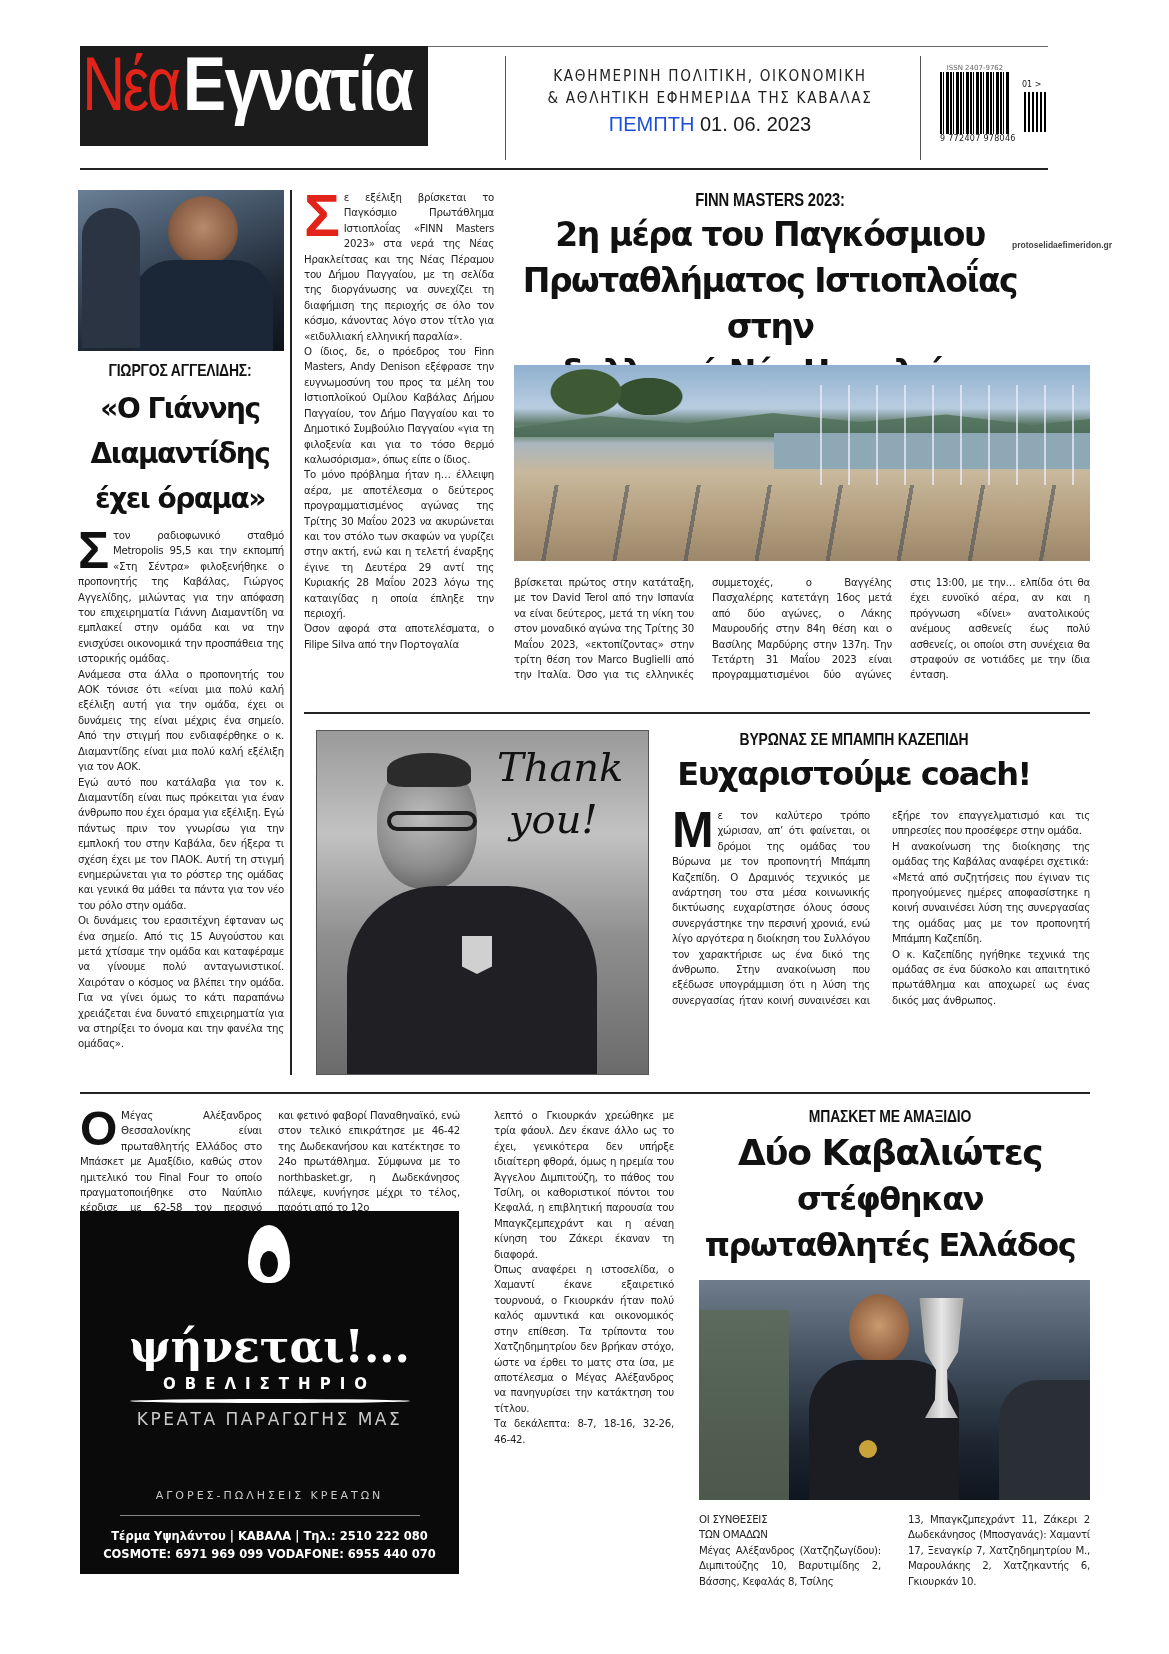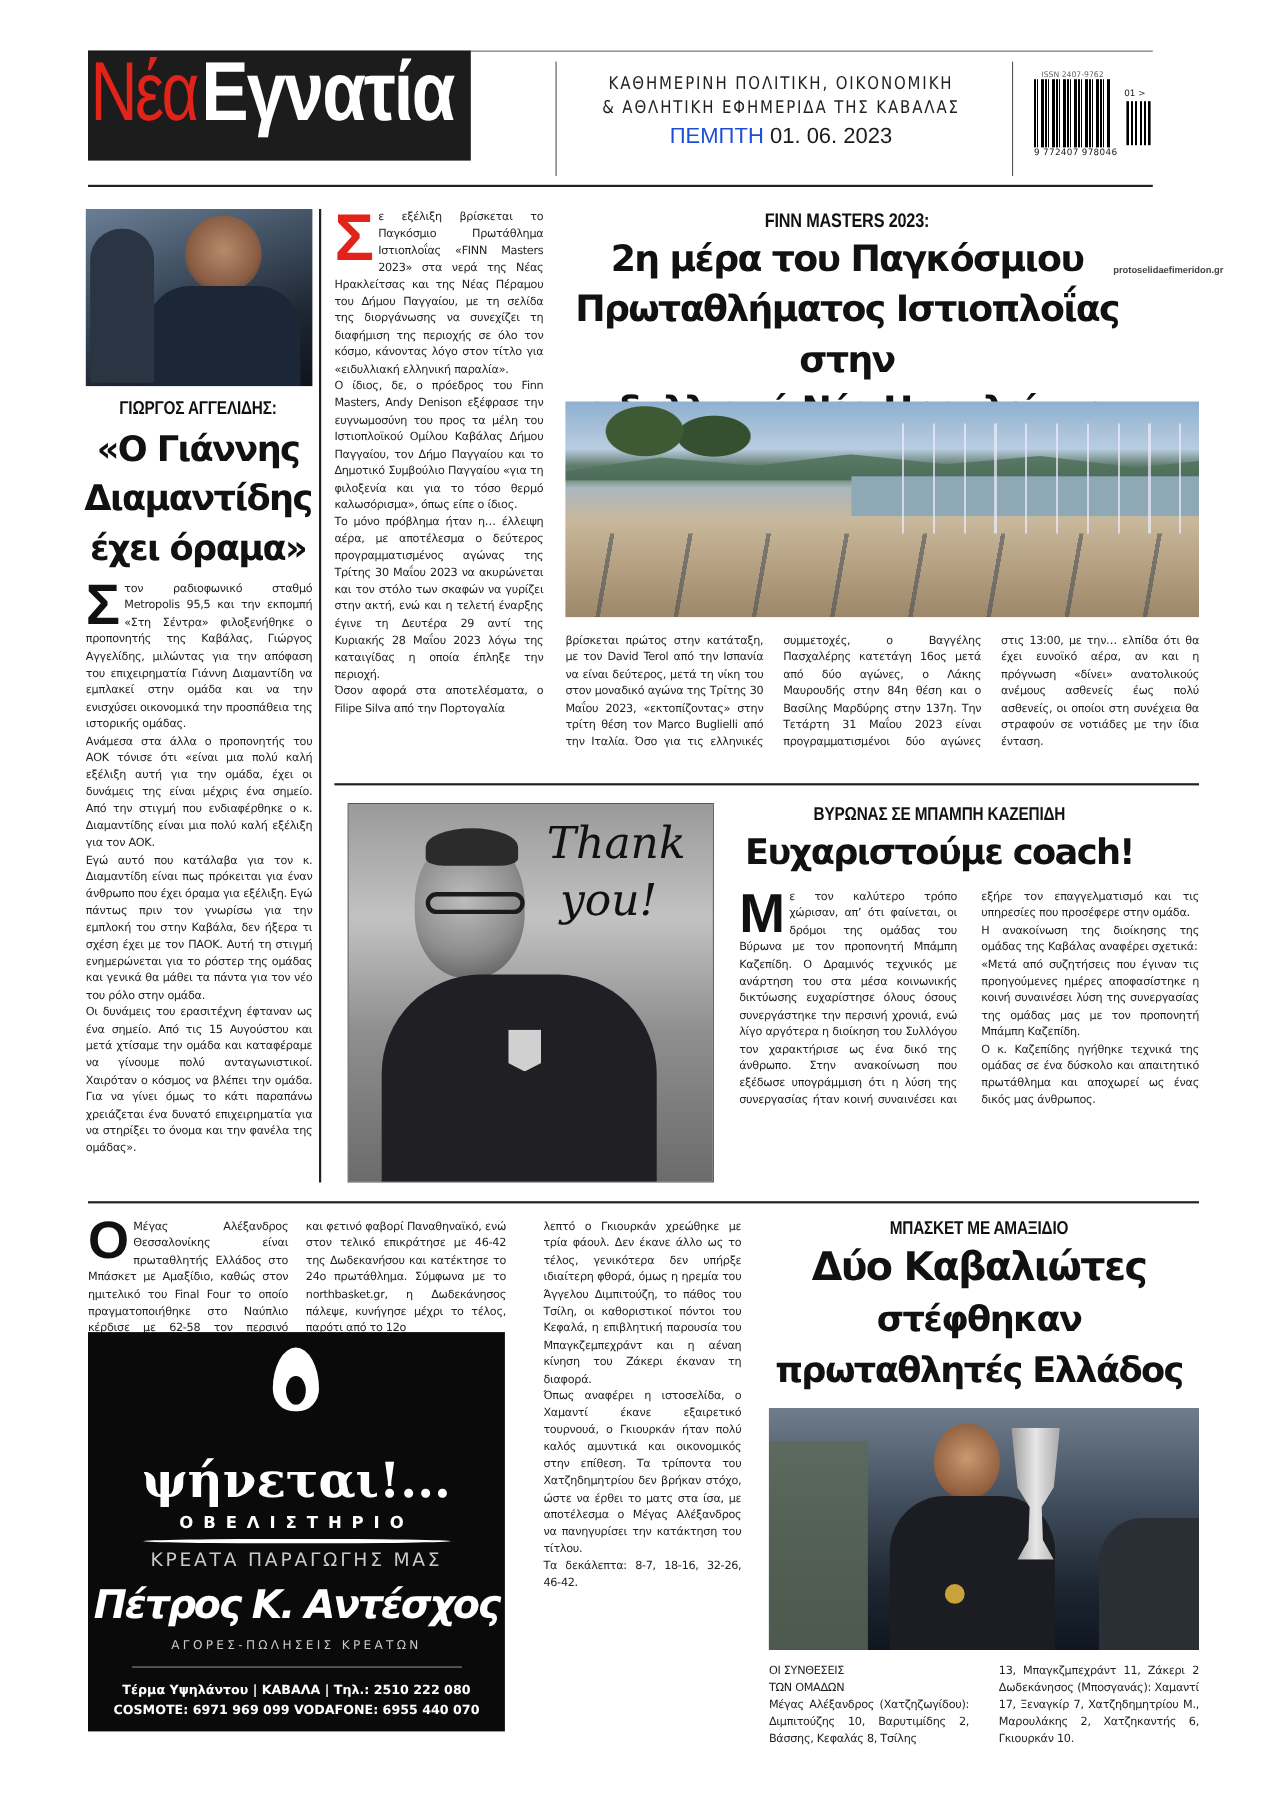--- a/index.html
+++ b/index.html
@@ -60,21 +60,21 @@
 
 <div class="rule" style="left:80px;top:168px;width:968px;height:2px;background:#222;"></div>
 
 <div class="photo" style="left:78px;top:190px;width:206px;height:161px;background:linear-gradient(160deg,#6a7f95 0%,#3d4c5e 40%,#1e2733 70%,#0f141b 100%);">
   <div style="position:absolute;left:90px;top:6px;width:70px;height:70px;border-radius:50%;background:radial-gradient(circle at 50% 45%,#b88a6c 0%,#8a5e44 60%,#3b2a20 100%);"></div>
   <div style="position:absolute;left:55px;top:70px;width:140px;height:95px;border-radius:40px 40px 0 0;background:#1b2636;"></div>
   <div style="position:absolute;left:4px;top:18px;width:58px;height:140px;border-radius:28px 28px 0 0;background:#2a3442;"></div>
 </div>
 
 <div class="kicker abs" style="left:70px;top:361px;width:220px;font-size:17px;">ΓΙΩΡΓΟΣ ΑΓΓΕΛΙΔΗΣ:</div>
-<div class="headline abs" style="left:74px;top:386px;width:212px;font-size:32px;line-height:45px;">«Ο Γιάννης Διαμαντίδης έχει όραμα»</div>
+<div class="headline abs" style="left:74px;top:386px;width:212px;font-size:28px;line-height:45px;">«Ο Γιάννης Διαμαντίδης έχει όραμα»</div>
 
 <div class="abs body-text" style="left:78px;top:528px;width:206px;">
   <span class="dropcap" style="font-size:52px;color:#111;">Σ</span>
   <span>τον ραδιοφωνικό σταθμό Metropolis 95,5 και την εκπομπή «Στη Σέντρα» φιλοξενήθηκε ο προπονητής της Καβάλας, Γιώργος Αγγελίδης, μιλώντας για την απόφαση του επιχειρηματία Γιάννη Διαμαντίδη να εμπλακεί στην ομάδα και να την ενισχύσει οικονομικά την προσπάθεια της ιστορικής ομάδας.</span>
   <div>Ανάμεσα στα άλλα ο προπονητής του ΑΟΚ τόνισε ότι «είναι μια πολύ καλή εξέλιξη αυτή για την ομάδα, έχει οι δυνάμεις της είναι μέχρις ένα σημείο. Από την στιγμή που ενδιαφέρθηκε ο κ. Διαμαντίδης είναι μια πολύ καλή εξέλιξη για τον ΑΟΚ.</div>
   <div>Εγώ αυτό που κατάλαβα για τον κ. Διαμαντίδη είναι πως πρόκειται για έναν άνθρωπο που έχει όραμα για εξέλιξη. Εγώ πάντως πριν τον γνωρίσω για την εμπλοκή του στην Καβάλα, δεν ήξερα τι σχέση έχει με τον ΠΑΟΚ. Αυτή τη στιγμή ενημερώνεται για το ρόστερ της ομάδας και γενικά θα μάθει τα πάντα για τον νέο του ρόλο στην ομάδα.</div>
   <div>Οι δυνάμεις του ερασιτέχνη έφταναν ως ένα σημείο. Από τις 15 Αυγούστου και μετά χτίσαμε την ομάδα και καταφέραμε να γίνουμε πολύ ανταγωνιστικοί. Χαιρόταν ο κόσμος να βλέπει την ομάδα. Για να γίνει όμως το κάτι παραπάνω χρειάζεται ένα δυνατό επιχειρηματία για να στηρίξει το όνομα και την φανέλα της ομάδας».</div>
 </div>
 
 <div class="rule" style="left:290px;top:190px;width:2px;height:885px;background:#222;"></div>
@@ -132,21 +132,21 @@
 
 <div class="rule" style="left:80px;top:1092px;width:1010px;height:2px;background:#222;"></div>
 
 <div class="abs body-text" style="left:80px;top:1108px;width:182px;">
   <span class="dropcap" style="font-size:48px;color:#111;">Ο</span>
   <span>Μέγας Αλέξανδρος Θεσσαλονίκης είναι πρωταθλητής Ελλάδος στο Μπάσκετ με Αμαξίδιο, καθώς στον ημιτελικό του Final Four το οποίο πραγματοποιήθηκε στο Ναύπλιο κέρδισε με 62-58 τον περσινό πρωταθλητή</span>
 </div>
 <div class="abs body-text" style="left:278px;top:1108px;width:182px;">και φετινό φαβορί Παναθηναϊκό, ενώ στον τελικό επικράτησε με 46-42 της Δωδεκανήσου και κατέκτησε το 24ο πρωτάθλημα. Σύμφωνα με το northbasket.gr, η Δωδεκάνησος πάλεψε, κυνήγησε μέχρι το τέλος, παρότι από το 12ο</div>
 
 <div class="abs body-text" style="left:494px;top:1108px;width:180px;">
-  <div>λεπτό ο Γκιουρκάν χρεώθηκε με τρία φάουλ. Δεν έκανε άλλο ως το τέλος, γενικότερα δεν υπήρξε ιδιαίτερη φθορά, όμως η ηρεμία του Άγγελου Διμπιτούζη, το πάθος του Τσίλη, οι καθοριστικοί πόντοι του Κεφαλά, η επιβλητική παρουσία του Μπαγκζεμπεχράντ και η αέναη κίνηση του Ζάκερι έκαναν τη διαφορά.</div>
+  <div>λεπτό ο Γκιουρκάν χρεώθηκε με τρία φάουλ. Δεν έκανε άλλο ως το έχει, γενικότερα δεν υπήρξε ιδιαίτερη φθορά, όμως η ηρεμία του Άγγελου Διμπιτούζη, το πάθος του Τσίλη, οι καθοριστικοί πόντοι του Κεφαλά, η επιβλητική παρουσία του Μπαγκζεμπεχράντ και η αέναη κίνηση του Ζάκερι έκαναν τη διαφορά.</div>
   <div>Όπως αναφέρει η ιστοσελίδα, ο Χαμαντί έκανε εξαιρετικό τουρνουά, ο Γκιουρκάν ήταν πολύ καλός αμυντικά και οικονομικός στην επίθεση. Τα τρίποντα του Χατζηδημητρίου δεν βρήκαν στόχο, ώστε να έρθει το ματς στα ίσα, με αποτέλεσμα ο Μέγας Αλέξανδρος να πανηγυρίσει την κατάκτηση του τίτλου.</div>
   <div>Τα δεκάλεπτα: 8-7, 18-16, 32-26, 46-42.</div>
 </div>
 
 <div class="kicker abs" style="left:690px;top:1107px;width:400px;font-size:17px;">ΜΠΑΣΚΕΤ ΜΕ ΑΜΑΞΙΔΙΟ</div>
 <div class="abs" style="left:690px;top:1130px;width:400px;">
   <div class="headline" style="font-size:36px;line-height:46px;">Δύο Καβαλιώτες</div>
   <div class="headline" style="font-size:32px;line-height:46px;">στέφθηκαν</div>
   <div class="headline" style="font-size:32px;line-height:46px;">πρωταθλητές Ελλάδος</div>
 </div>
@@ -167,18 +167,17 @@
 </div>
 <div class="abs body-text" style="left:908px;top:1512px;width:182px;">13, Μπαγκζμπεχράντ 11, Ζάκερι 2 Δωδεκάνησος (Μποσγανάς): Χαμαντί 17, Ξεναγκίρ 7, Χατζηδημητρίου Μ., Μαρουλάκης 2, Χατζηκαντής 6, Γκιουρκάν 10.</div>
 
 <div id="ad" class="abs">
   <div style="position:absolute;left:168px;top:14px;width:42px;height:58px;background:#fff;border-radius:50% 50% 45% 45% / 65% 65% 35% 35%;"></div>
   <div style="position:absolute;left:180px;top:40px;width:18px;height:26px;background:#0a0a0a;border-radius:50%;"></div>
   <div style="position:absolute;left:0;top:112px;width:379px;font-family:'DejaVu Serif',serif;font-weight:bold;font-size:44px;line-height:48px;">ψήνεται!...</div>
   <div style="position:absolute;left:0;top:164px;width:379px;font-family:'DejaVu Sans',sans-serif;font-weight:bold;font-size:15px;letter-spacing:9px;">ΟΒΕΛΙΣΤΗΡΙΟ</div>
   <div style="position:absolute;left:50px;top:188px;width:280px;height:4px;background:#fff;border-radius:50%;"></div>
   <div style="position:absolute;left:0;top:198px;width:379px;font-family:'DejaVu Sans',sans-serif;font-size:17px;letter-spacing:2.5px;color:#c9c9c9;">ΚΡΕΑΤΑ ΠΑΡΑΓΩΓΗΣ ΜΑΣ</div>
-  <div style="position:absolute;left:0;top:228px;width:379px;font-family:'DejaVu Sans',sans-serif;font-style:italic;font-weight:bold;font-size:36px;letter-spacing:-2px;">Πέτρος Κ. Αντέσχος</div>
   <div style="position:absolute;left:0;top:278px;width:379px;font-family:'DejaVu Sans',sans-serif;font-size:11px;letter-spacing:3px;color:#c9c9c9;">ΑΓΟΡΕΣ-ΠΩΛΗΣΕΙΣ ΚΡΕΑΤΩΝ</div>
   <div style="position:absolute;left:40px;top:304px;width:300px;height:1px;background:#888;"></div>
   <div style="position:absolute;left:0;top:318px;width:379px;font-family:'DejaVu Sans',sans-serif;font-weight:bold;font-size:11.5px;">Τέρμα Υψηλάντου | ΚΑΒΑΛΑ | Τηλ.: 2510 222 080</div>
   <div style="position:absolute;left:0;top:336px;width:379px;font-family:'DejaVu Sans',sans-serif;font-weight:bold;font-size:11.5px;">COSMOTE: 6971 969 099  VODAFONE: 6955 440 070</div>
 </div>
 
 </body></html>

